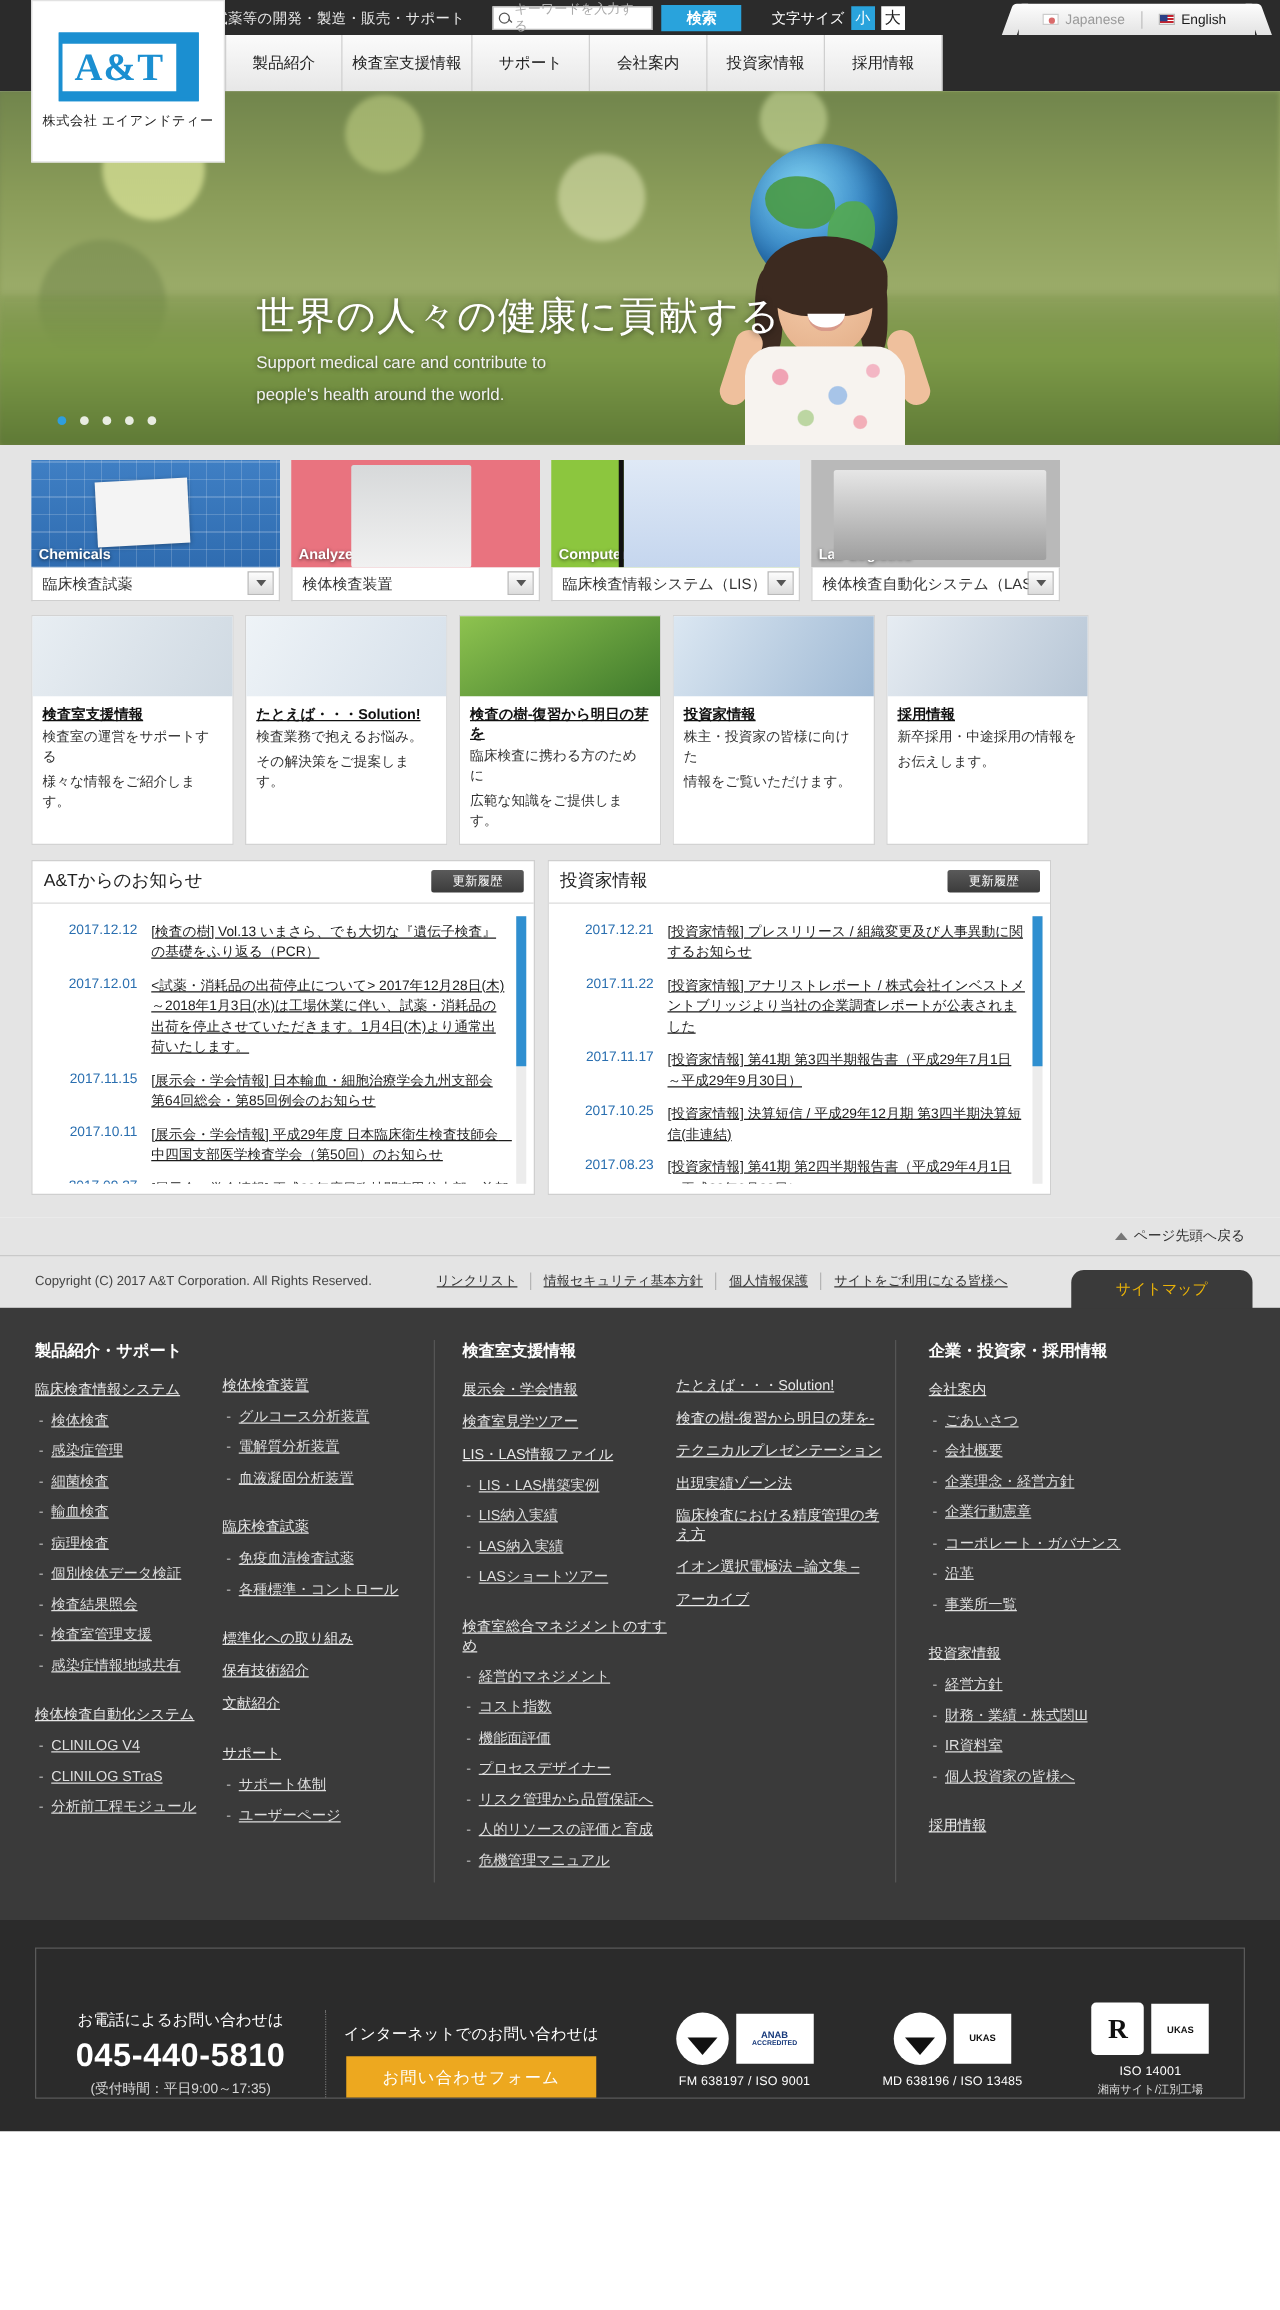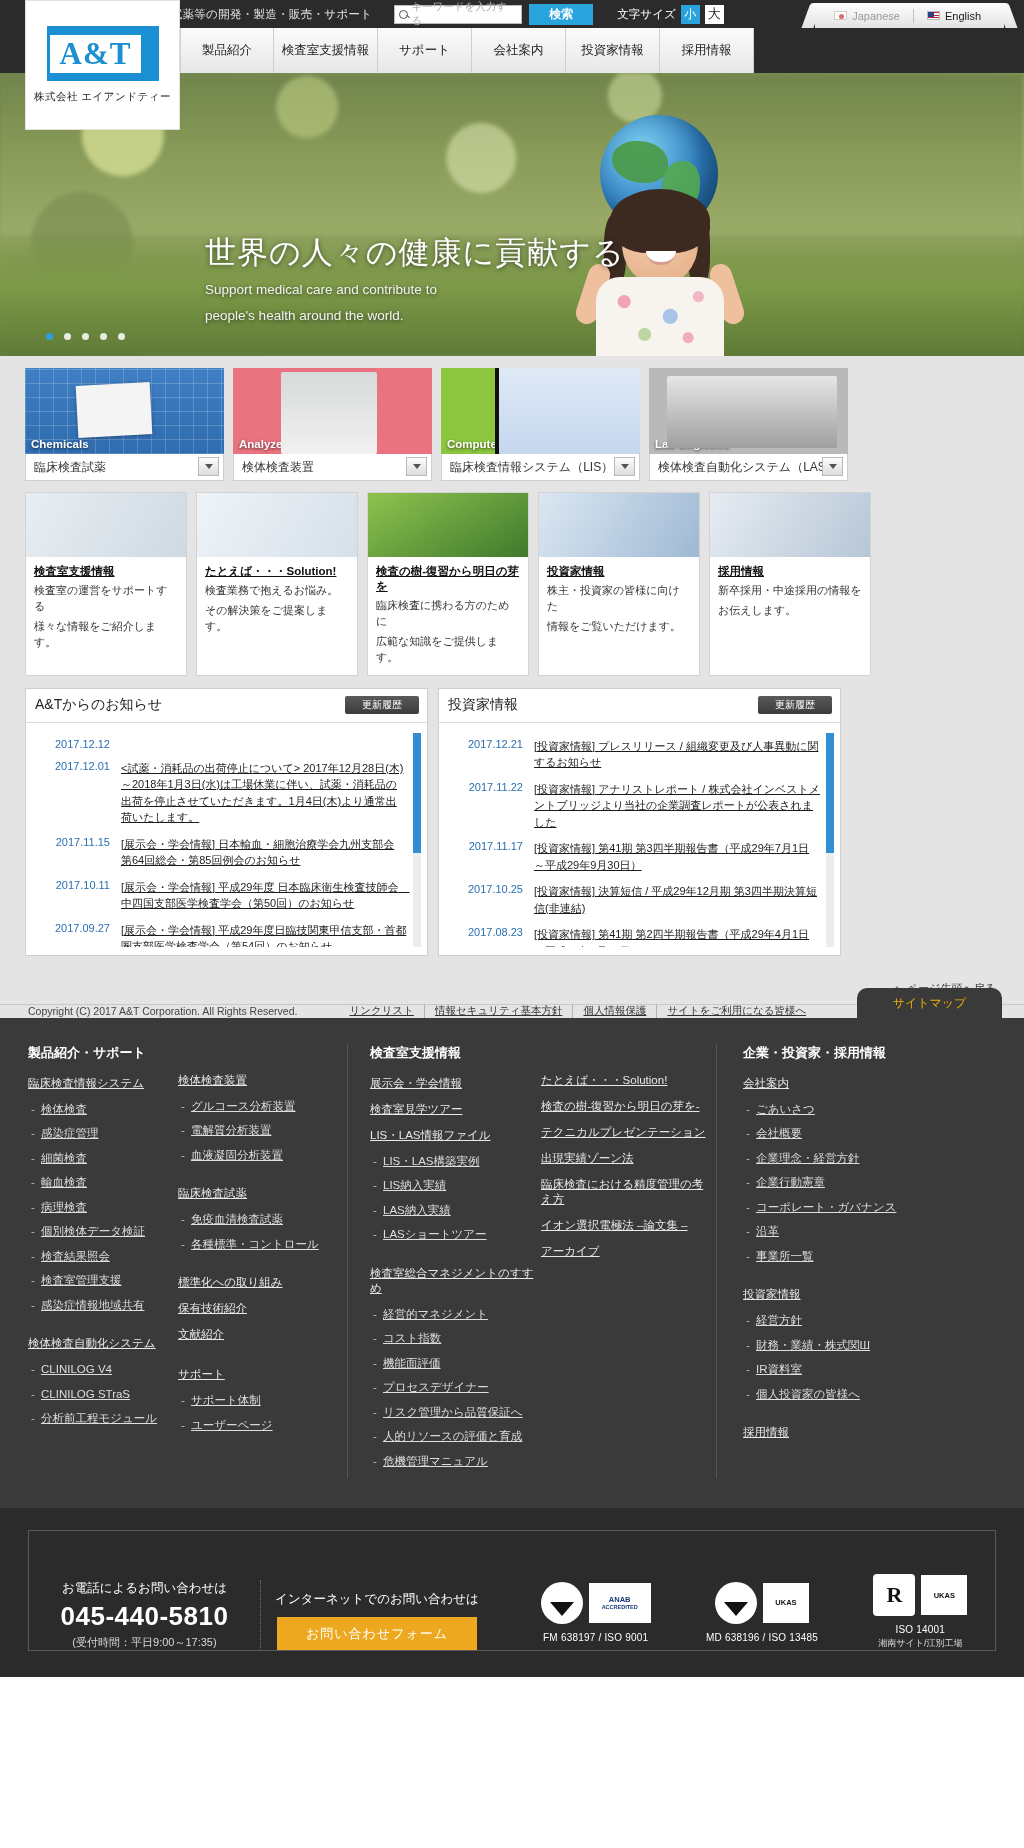--- a/index.html
+++ b/index.html
@@ -200,21 +200,21 @@
   .newslink { color:#1c1c1c; font-size: 11px; line-height:1.5; text-decoration: underline; cursor:pointer; }
   .scrollbar { position:absolute; right: 6px; top: 10px; width: 8px; height: 214px; background:#ececec; }
   .scrollthumb { width:8px; height: 120px; background:#2f8fd0; cursor:pointer; }
 
   
   .pagetop { background:#e4e4e4; height: 30px; display:flex; align-items:center;
      justify-content:flex-end; padding-right: 28px; }
   .pagetop span { font-size: 11px; color:#333; cursor:pointer; }
   .pt-arrow { width:0;height:0;border-left:5px solid transparent;border-right:5px solid transparent;
      border-bottom:6px solid #777; margin-right:5px; display:inline-block;}
-  .copyrow { height: 14px; background:#e4e4e4; border-top:1px solid #c9c9c9;
+  .copyrow { height: 42px; background:#e4e4e4; border-top:1px solid #c9c9c9;
      display:flex; align-items:center; padding-left:28px; position:relative;}
   .copytxt { font-size: 10.5px; color:#444; }
   .copylinks { display:flex; align-items:center; margin-left: 42px; gap: 0; }
   .copylinks a { font-size:10.5px; color:#333; text-decoration: underline; padding: 0 10px;
      border-right:1px solid #b5b5b5; cursor:pointer; }
   .copylinks a:last-child { border-right:0; }
   .sitemap-tab { position:absolute; right: 22px; bottom: -1px; width: 145px; height: 31px;
      background: #3a3a3a; color:#eab308; font-size: 12px; display:flex; align-items:center;
      justify-content:center; border-radius: 10px 10px 0 0; cursor:pointer; }
 
@@ -438,20 +438,21 @@
 
       <div class="newspanel">
         <div class="newshead">
           <span class="newstitle">A&amp;Tからのお知らせ</span>
           <span class="updbtn">更新履歴</span>
         </div>
         <div class="newsbody">
           <div class="newslist">
             <div class="newsitem">
               <span class="newsdate">2017.12.12</span>
+              <span class="newslink">[検査の樹] Vol.13 いまさら、でも大切な『遺伝子検査』の基礎をふり返る（PCR）</span>
             </div>
             <div class="newsitem">
               <span class="newsdate">2017.12.01</span>
               <span class="newslink">&lt;試薬・消耗品の出荷停止について&gt; 2017年12月28日(木)～2018年1月3日(水)は工場休業に伴い、試薬・消耗品の出荷を停止させていただきます。1月4日(木)より通常出荷いたします。</span>
             </div>
             <div class="newsitem">
               <span class="newsdate">2017.11.15</span>
               <span class="newslink">[展示会・学会情報] 日本輸血・細胞治療学会九州支部会 第64回総会・第85回例会のお知らせ</span>
             </div>
             <div class="newsitem">

